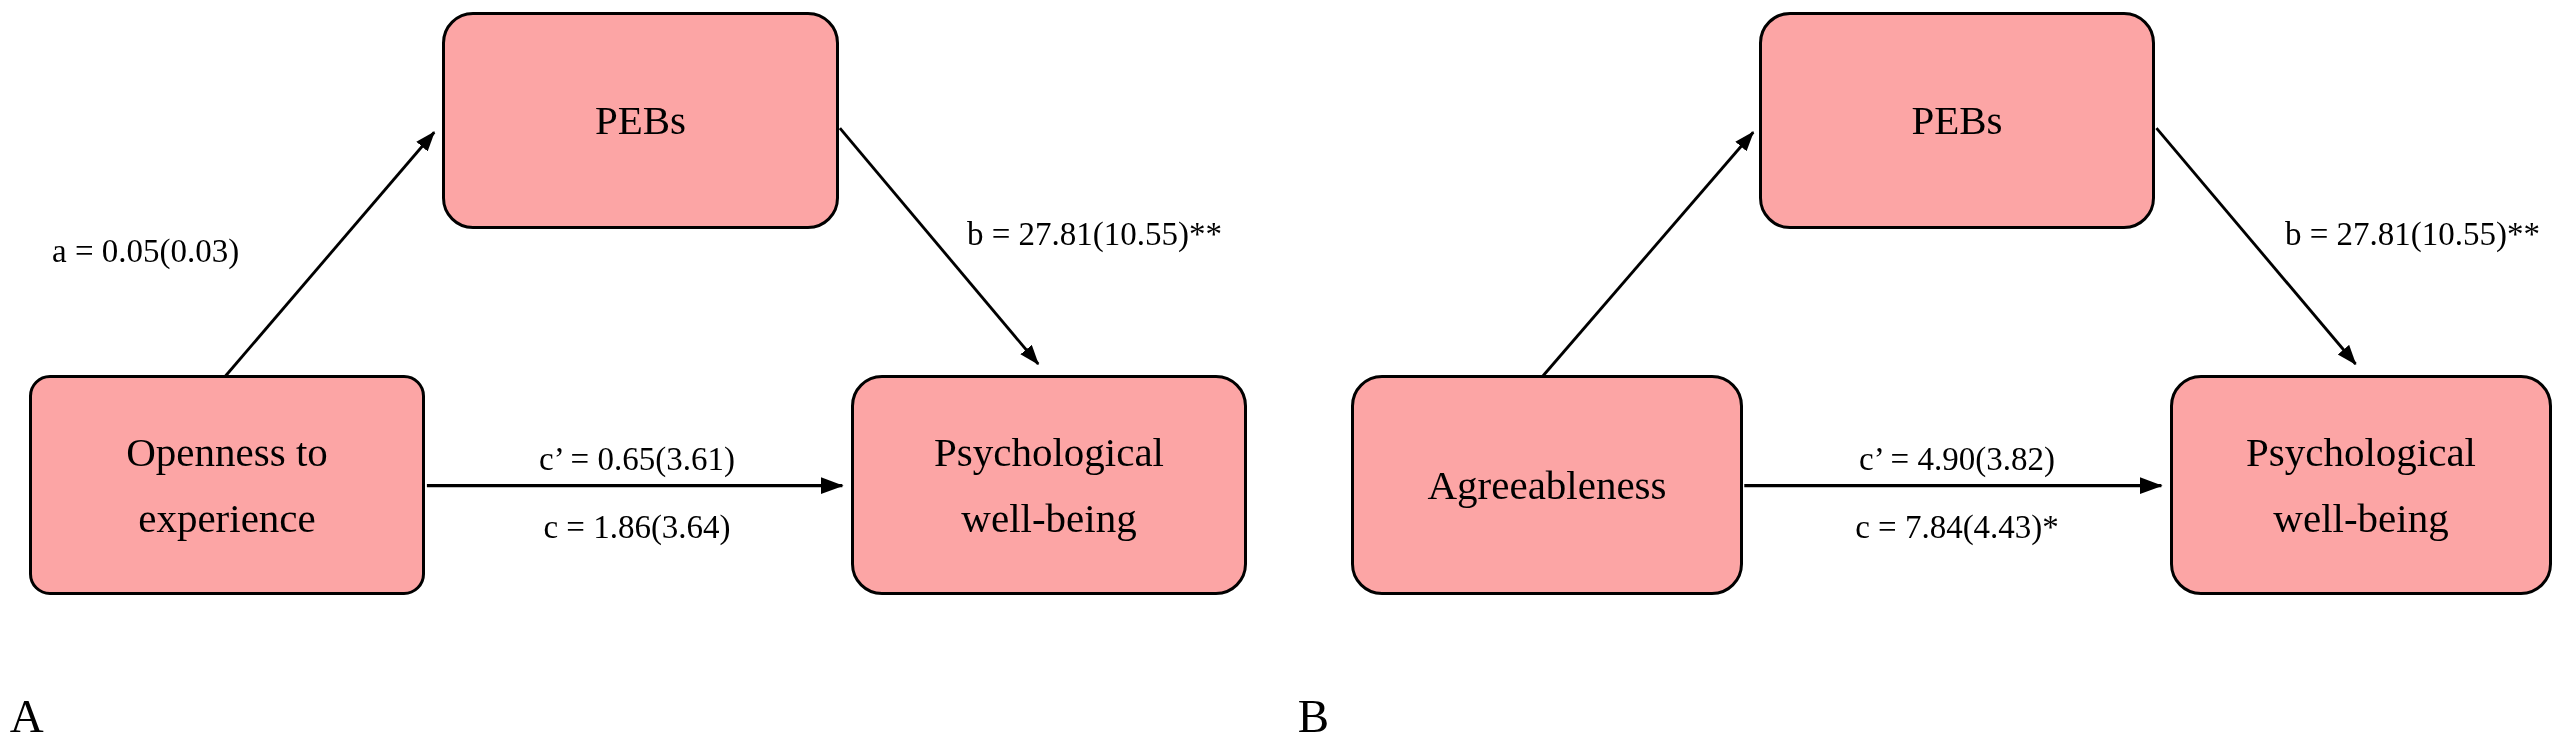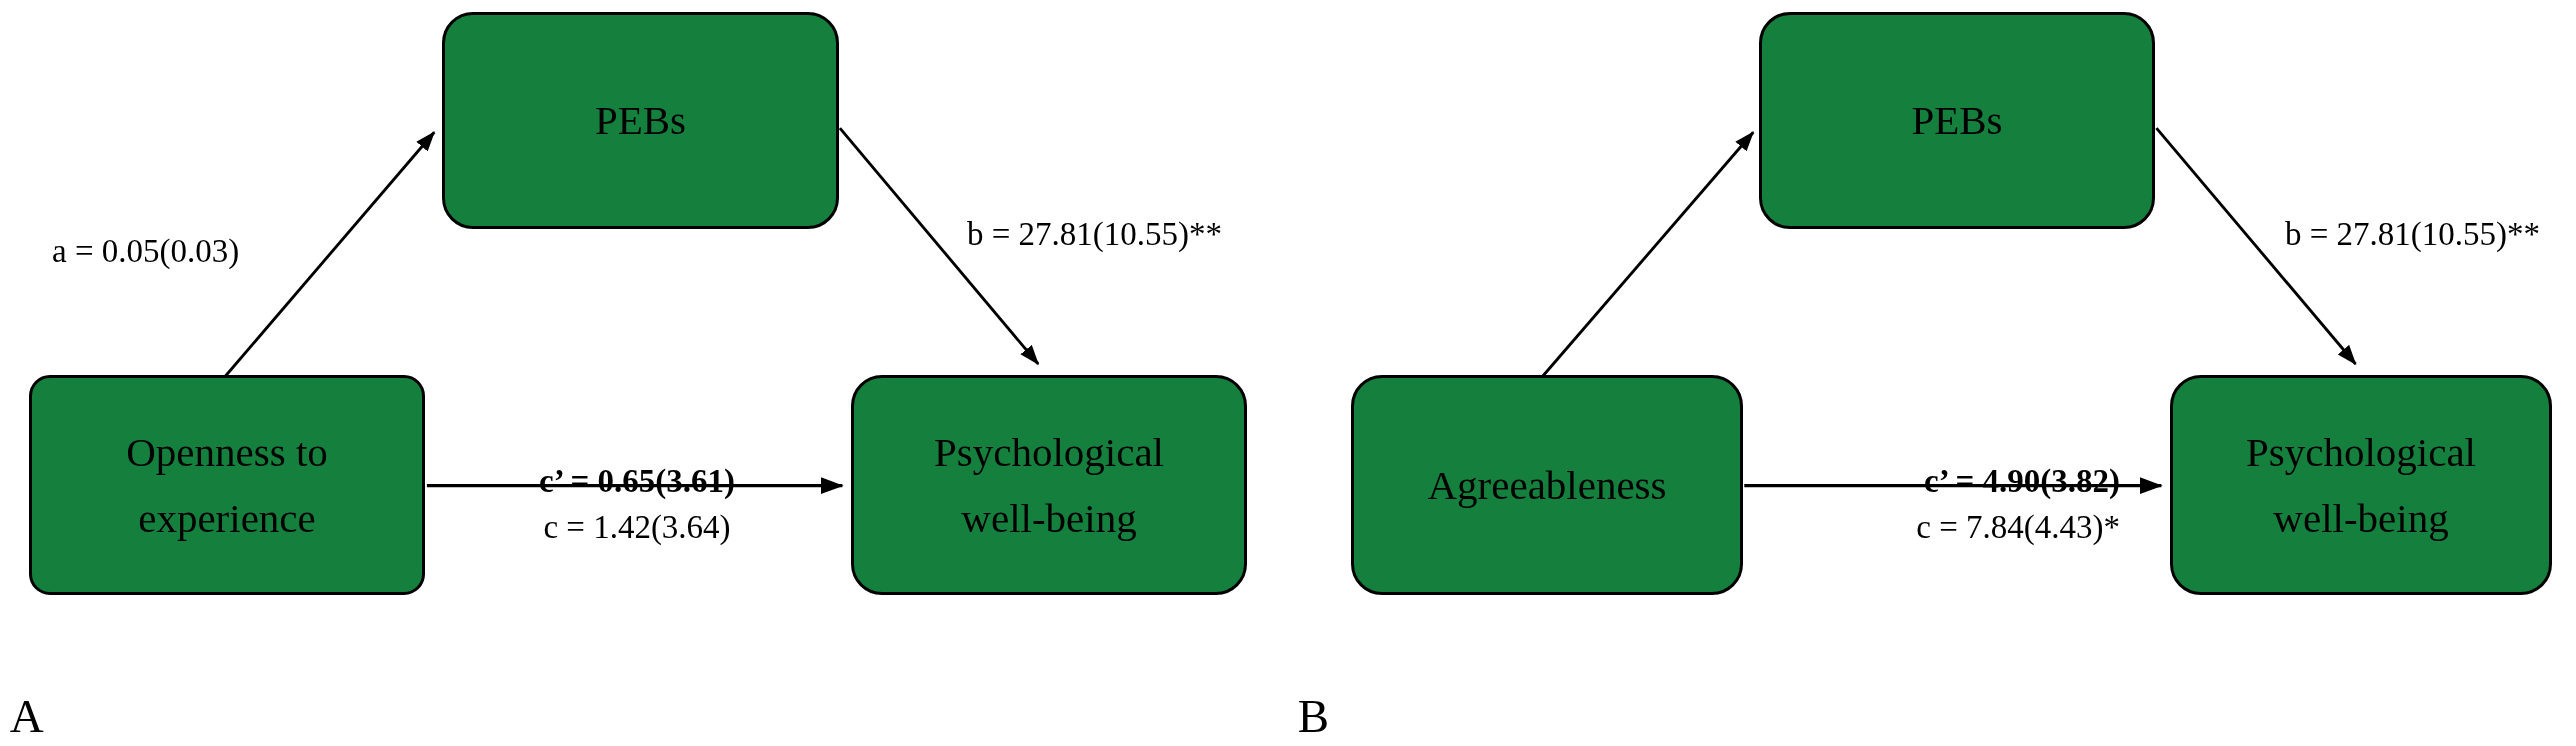--- a/index.html
+++ b/index.html
@@ -31,21 +31,21 @@
     top: 0;
     width: 1288px;
     height: 746px;
     pointer-events: none;
   }
 
   .node {
     position: absolute;
     border: 3.3px solid #000000;
     border-radius: 31px;
-    background: #15803d;
+    background: #fca5a5;
     display: flex;
     align-items: center;
     justify-content: center;
     text-align: center;
     box-sizing: border-box;
   }
   .node .box-label {
     font-size: 41px;
     line-height: 1.62;
     white-space: pre-line;
@@ -69,24 +69,24 @@
   }
   .label-a { left: 52px;  top: 233px; }
   .label-b { left: 967px; top: 216px; }
   #panel-b .label-a { left: 45px; }
   #panel-b .label-b { left: 997px; }
 
   .label-cprime, .label-c {
     width: 326px;
     text-align: center;
   }
-  .label-cprime { top: 463px; font-weight: bold; }
+  .label-cprime { top: 441px; }
   .label-c      { top: 509px; }
   #panel-a .label-cprime, #panel-a .label-c { left: 474px; }
-  #panel-b .label-cprime, #panel-b .label-c { left: 506px; text-align: right; }
+  #panel-b .label-cprime, #panel-b .label-c { left: 506px; }
 
   .panel-letter {
     position: absolute;
     left: 9.8px;
     top: 692px;
     font-size: 47px;
     line-height: 49px;
   }
 </style>
 </head>
@@ -115,21 +115,21 @@
 experience</span>
     </div>
     <div class="node a-outcome">
       <span class="box-label">Psychological
 well-being</span>
     </div>
 
     <div class="path-label label-a">a = 0.05(0.03)</div>
     <div class="path-label label-b">b = 27.81(10.55)**</div>
     <div class="path-label label-cprime">c’ = 0.65(3.61)</div>
-    <div class="path-label label-c">c = 1.42(3.64)</div>
+    <div class="path-label label-c">c = 1.86(3.64)</div>
 
     <div class="panel-letter">A</div>
   </div>
 
   <div class="panel" id="panel-b">
 
     <svg class="arrows" viewBox="0 0 1578 914" xmlns="http://www.w3.org/2000/svg">
       <defs>
         <marker id="arrowheadB" markerWidth="8" markerHeight="6" refX="6.6" refY="2.6" orient="auto">
           <path d="M0,0 L7,2.6 L0,5.2 Z" fill="#000000"></path>

